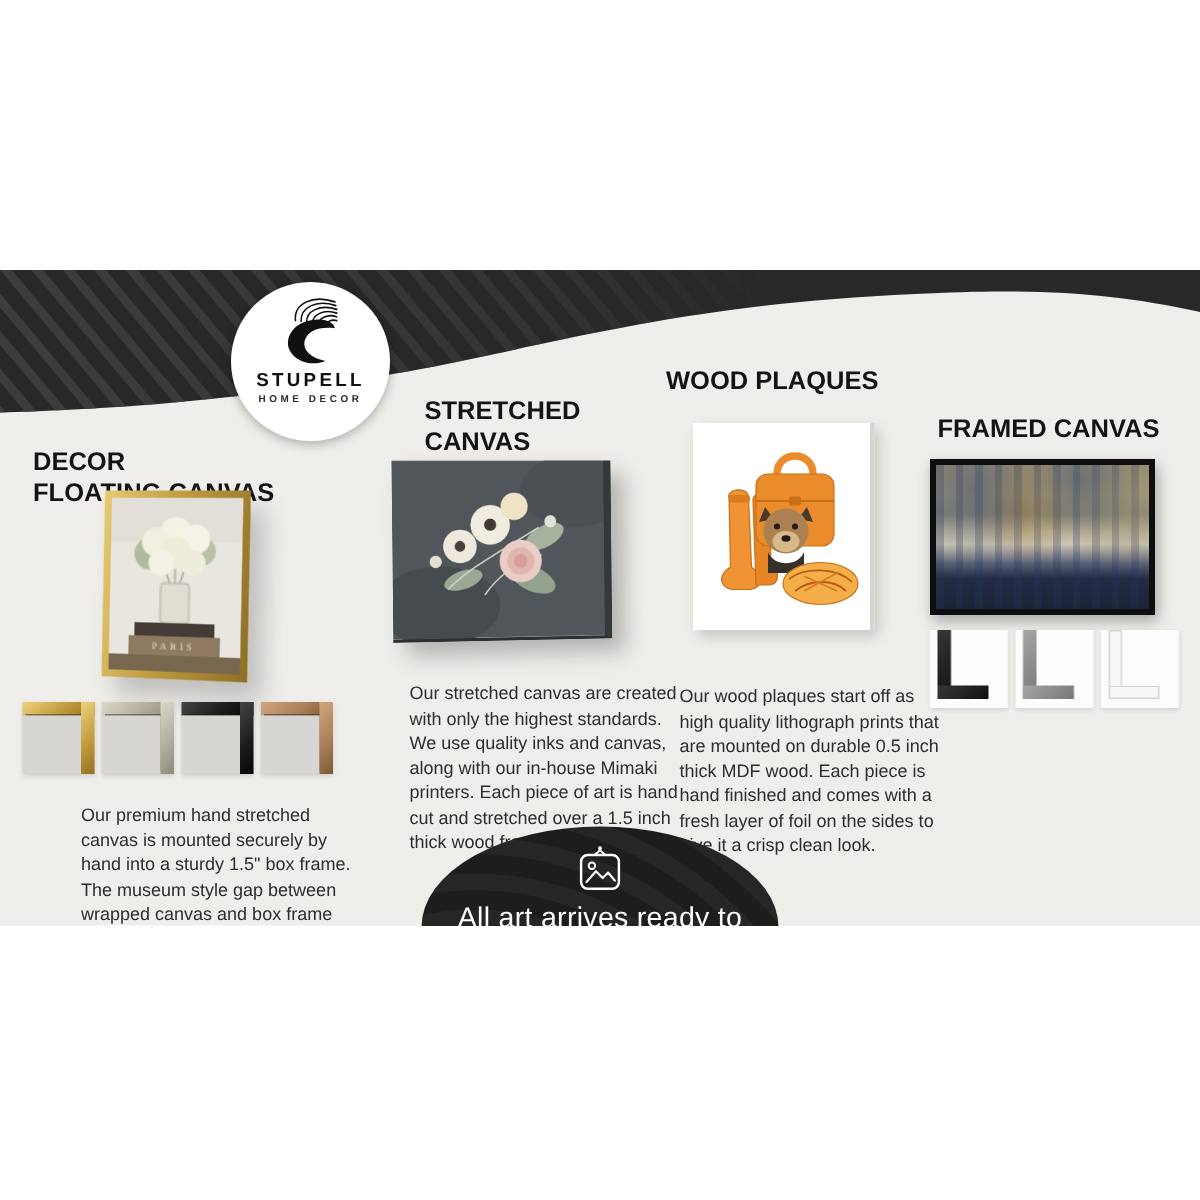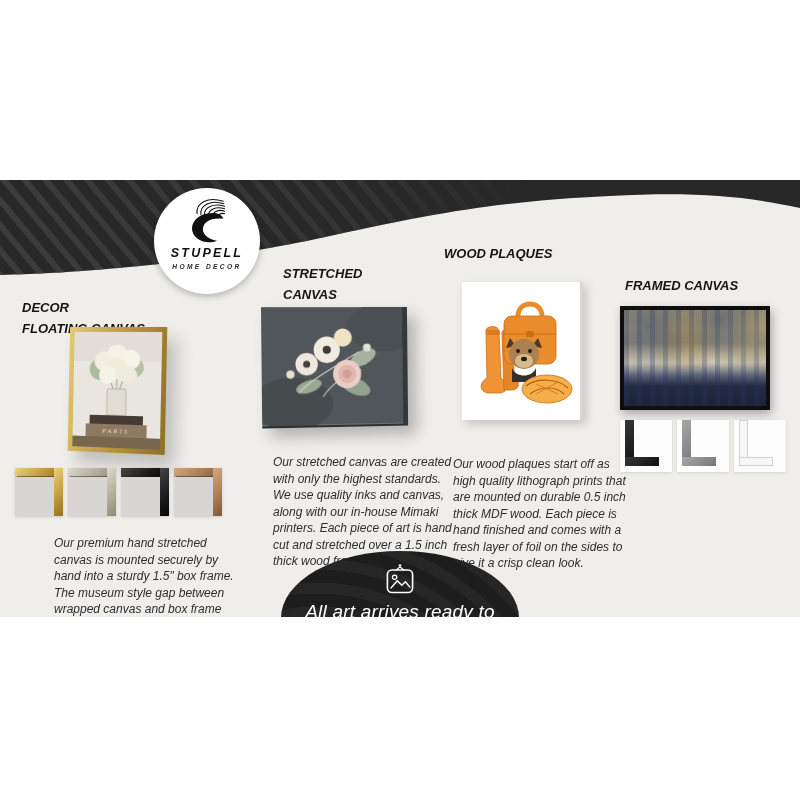--- a/index.html
+++ b/index.html
@@ -1,33 +1,33 @@
 <!DOCTYPE html>
 <html><head>
 <meta charset="utf-8">
 <style>
   html,body{margin:0;padding:0;}
   body{width:800px;height:800px;background:#ffffff;font-family:"Liberation Sans",sans-serif;}
   .page{position:relative;width:800px;height:800px;background:#fff;overflow:hidden;}
 
   
-  .band{position:absolute;left:0;top:180px;width:800px;height:437px;background:#efeeeb;overflow:hidden;font-style:italic;}
+  .band{position:absolute;left:0;top:180px;width:800px;height:437px;background:#efeeeb;overflow:hidden;}
 
   .wave{position:absolute;left:0;top:0;width:800px;height:132px;display:block;}
 
   
   .logo{position:absolute;left:154px;top:8px;width:106px;height:106px;border-radius:50%;
         background:#ffffff;box-shadow:0 2px 7px rgba(0,0,0,.28);
         display:flex;flex-direction:column;align-items:center;z-index:5;}
   .logo svg{margin-top:7px;}
   .brand-name{font-size:12.5px;font-weight:bold;letter-spacing:2.2px;color:#101010;margin-top:1px;}
   .brand-tag{font-size:6.6px;font-weight:bold;letter-spacing:2.4px;color:#2b2b2b;margin-top:3px;}
 
   
-  .h-title{position:absolute;font-size:13px;line-height:20.5px;font-weight:800;color:#141414;letter-spacing:0;}
+  .h-title{position:absolute;font-size:17px;line-height:20.5px;font-weight:800;color:#141414;letter-spacing:0;}
   .h-title span{display:block;}
   .desc{position:absolute;font-size:12px;line-height:16.5px;color:#2d2d2d;margin:16px;}
 
   
   .photo1{position:absolute;left:64px;top:147px;width:102px;height:128px;
           transform:perspective(520px) rotateY(-10deg) rotate(1.2deg);transform-origin:right center;
           background:linear-gradient(100deg,#e6ca72,#c09c42 45%,#8f6f25);
           padding:5px;box-sizing:border-box;box-shadow:10px 12px 16px rgba(0,0,0,.20);}
   .photo1 svg{display:block;width:100%;height:100%;box-shadow:inset 0 0 0 1.5px rgba(40,32,14,.55);}
 

